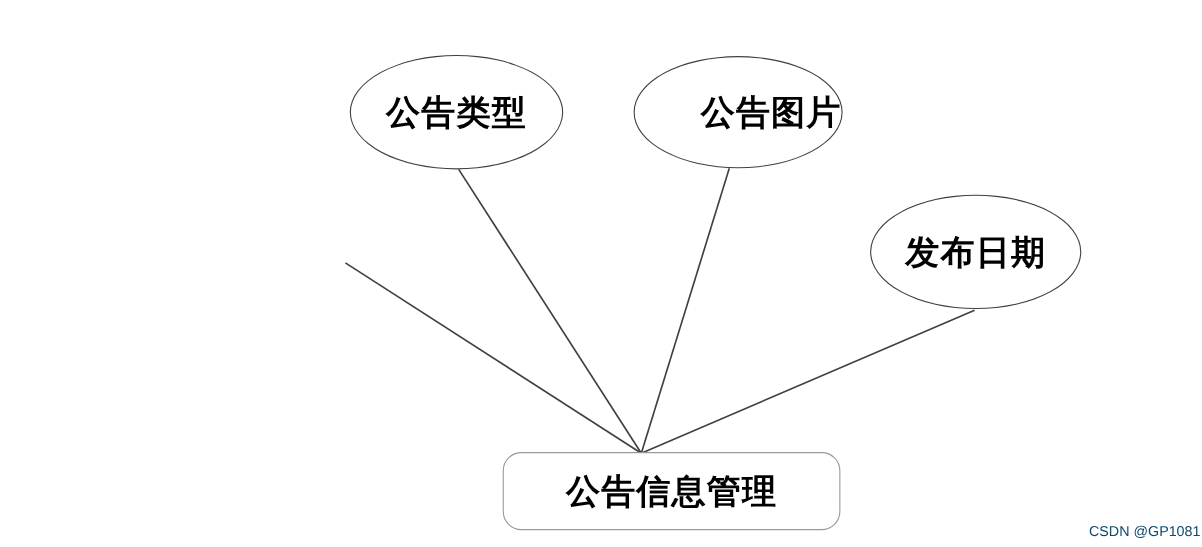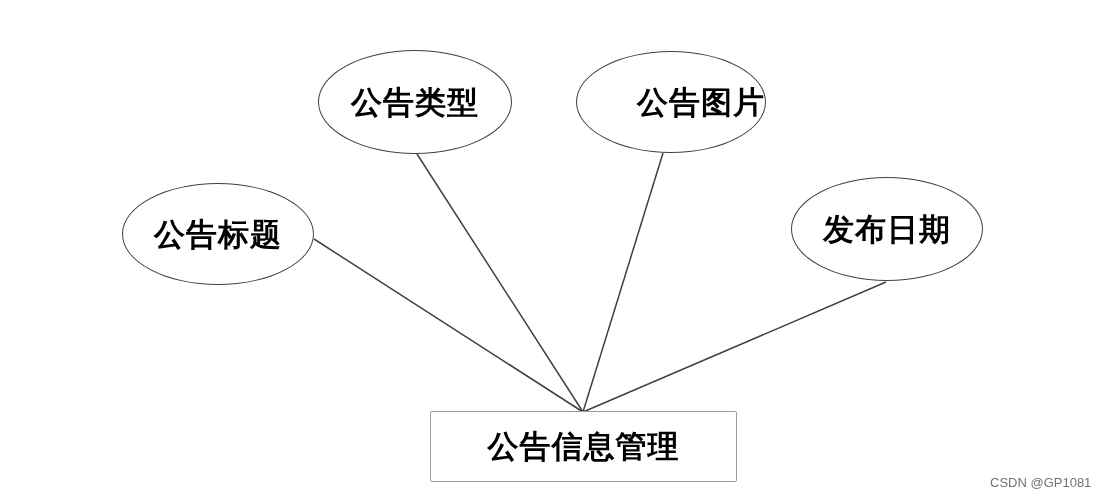--- a/index.html
+++ b/index.html
@@ -29,42 +29,43 @@
     justify-content: center;
     background: #ffffff;
     box-sizing: border-box;
   }
   .ellipse {
     border: 1.5px solid #404040;
     border-radius: 50%;
   }
   .entity {
     border: 1.5px solid #9a9a9a;
-    border-radius: 2px;
+    border-radius: 17px;
+    margin-left: 27px;
   }
   .node-label {
     font-size: 31px;
     font-weight: bold;
     color: #000000;
     letter-spacing: 1px;
     white-space: nowrap;
     line-height: 1;
   }
   .ellipse-announcement-type  { left: 318px; top:  50px; width: 194px; height: 104px; justify-content: center; }
   .ellipse-announcement-image { left: 576px; top:  51px; width: 190px; height: 102px; justify-content: flex-end; }
   .ellipse-announcement-title { left: 122px; top: 183px; width: 192px; height: 102px; }
   .ellipse-publish-date       { left: 791px; top: 177px; width: 192px; height: 104px; }
   .entity-announcement-info   { left: 430px; top: 411px; width: 307px; height:  71px; }
   .watermark {
     position: absolute;
     left: 990px;
     top: 476px;
     font-family: "Liberation Sans", "DejaVu Sans", sans-serif;
     font-size: 13px;
-    color: #737373;
+    color: #0c4a6e;
     white-space: nowrap;
     line-height: 1;
   }
 </style>
 </head>
 <body>
 
 <div class="canvas">
 
   <svg class="connectors" viewBox="0 0 1093 497" xmlns="http://www.w3.org/2000/svg">
@@ -75,23 +76,20 @@
   </svg>
 
   <div class="node ellipse ellipse-announcement-type">
     <span class="node-label">公告类型</span>
   </div>
 
   <div class="node ellipse ellipse-announcement-image">
     <span class="node-label">公告图片</span>
   </div>
 
-  <div class="node ellipse ellipse-announcement-title">
-    <span class="node-label">公告标题</span>
-  </div>
 
   <div class="node ellipse ellipse-publish-date">
     <span class="node-label">发布日期</span>
   </div>
 
   <div class="node entity entity-announcement-info">
     <span class="node-label">公告信息管理</span>
   </div>
 
   <div class="watermark">CSDN @GP1081</div>

